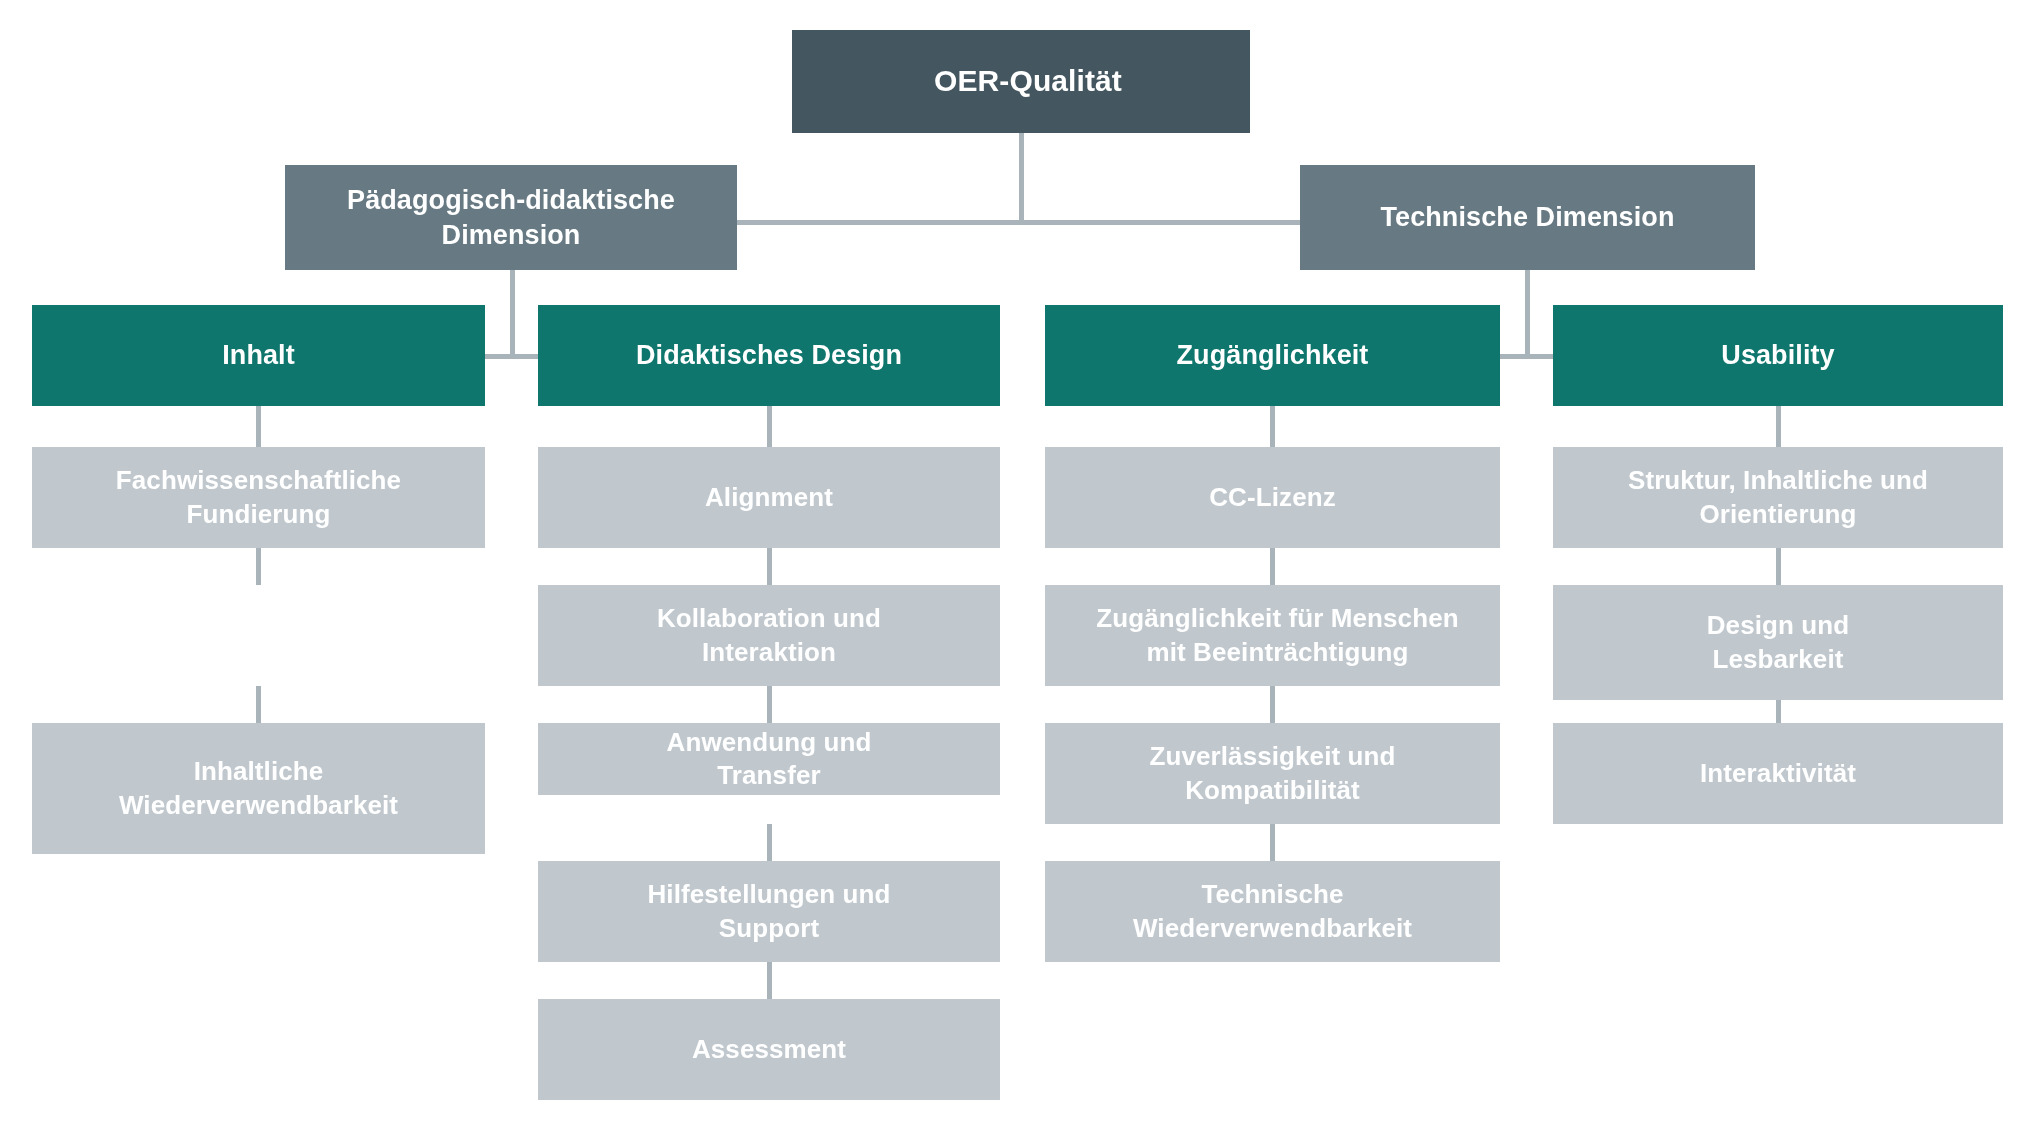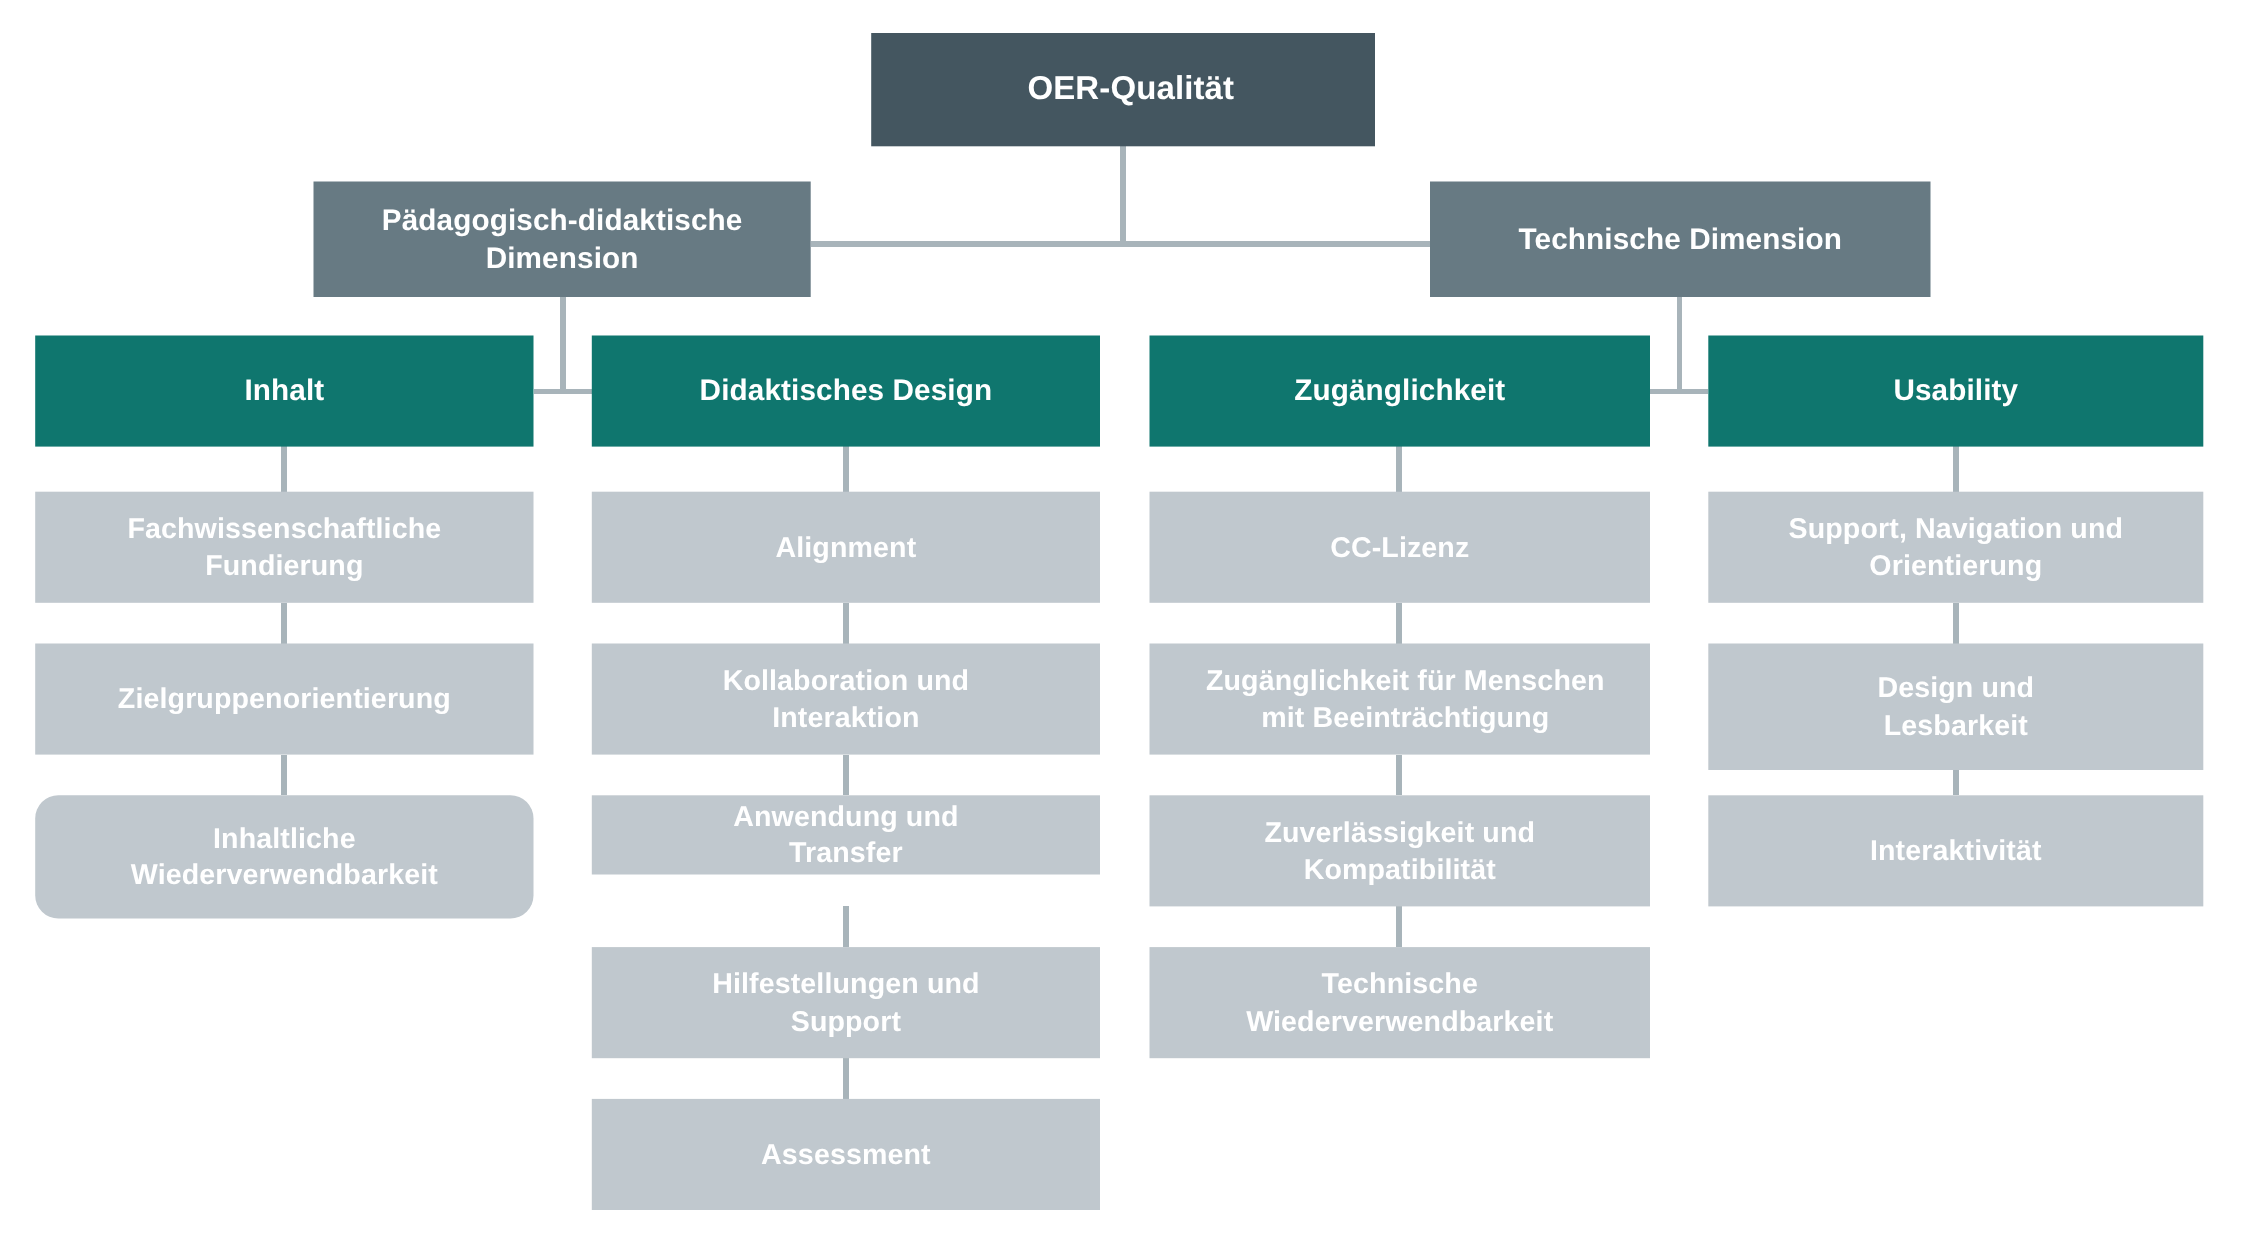--- a/index.html
+++ b/index.html
@@ -125,24 +125,21 @@
   </div>
 
   <div class="node level-category" style="left:1553px; top:305px; width:450px; height:101px;">
     <span class="node-label">Usability</span>
   </div>
 
   <div class="node level-criterion" style="left:32px; top:447px; width:453px; height:101px;">
     <span class="node-label">Fachwissenschaftliche
 Fundierung</span>
   </div>
-  <div class="node level-criterion" style="left:32px; top:585px; width:453px; height:101px;">
-    <span class="node-label">Zielgruppenorientierung</span>
-  </div>
-  <div class="node level-criterion" style="left:32px; top:723px; width:453px; height:112px;border-radius:21px;">
+  <div class="node level-criterion" style="left:32px; top:723px; width:453px; height:131px;">
     <span class="node-label">Inhaltliche
 Wiederverwendbarkeit</span>
   </div>
 
   <div class="node level-criterion" style="left:538px; top:447px; width:462px; height:101px;">
     <span class="node-label">Alignment</span>
   </div>
   <div class="node level-criterion" style="left:538px; top:585px; width:462px; height:101px;">
     <span class="node-label">Kollaboration und
 Interaktion</span>
@@ -169,21 +166,21 @@
   <div class="node level-criterion" style="left:1045px; top:723px; width:455px; height:101px;">
     <span class="node-label">Zuverlässigkeit und
 Kompatibilität</span>
   </div>
   <div class="node level-criterion" style="left:1045px; top:861px; width:455px; height:101px;">
     <span class="node-label">Technische
 Wiederverwendbarkeit</span>
   </div>
 
   <div class="node level-criterion" style="left:1553px; top:447px; width:450px; height:101px;">
-    <span class="node-label">Support, Navigation und
+    <span class="node-label">Struktur, Inhaltliche und
 Orientierung</span>
   </div>
   <div class="node level-criterion" style="left:1553px; top:585px; width:450px; height:115px;">
     <span class="node-label">Design und
 Lesbarkeit</span>
   </div>
   <div class="node level-criterion" style="left:1553px; top:723px; width:450px; height:101px;">
     <span class="node-label">Interaktivität</span>
   </div>
 

